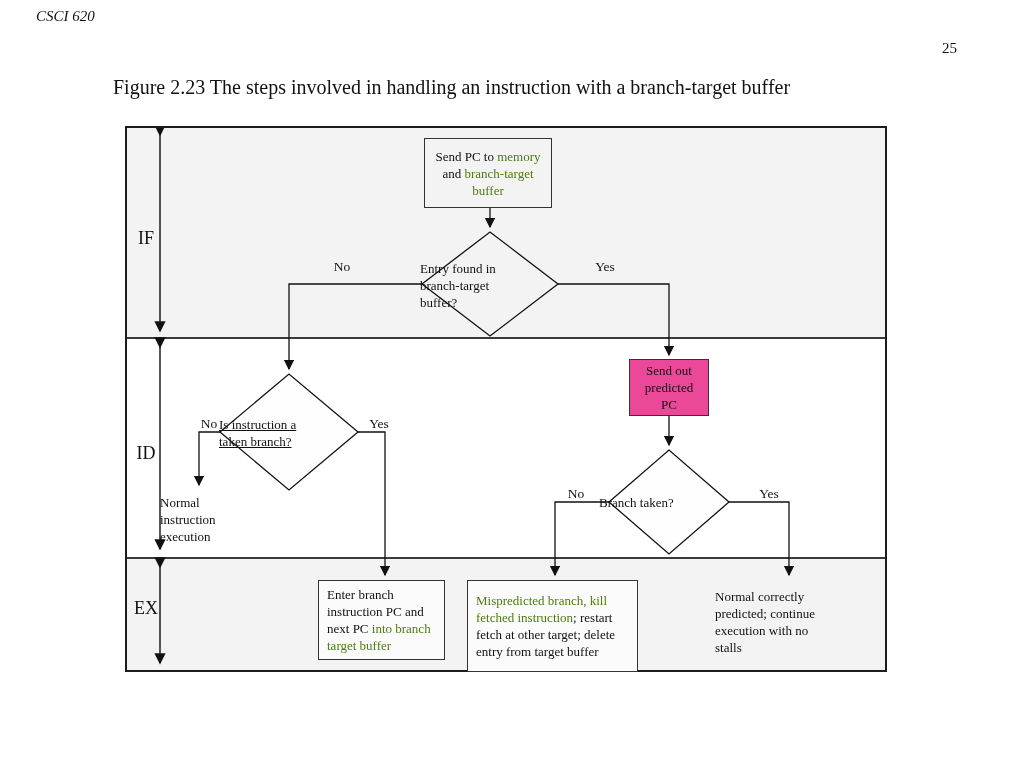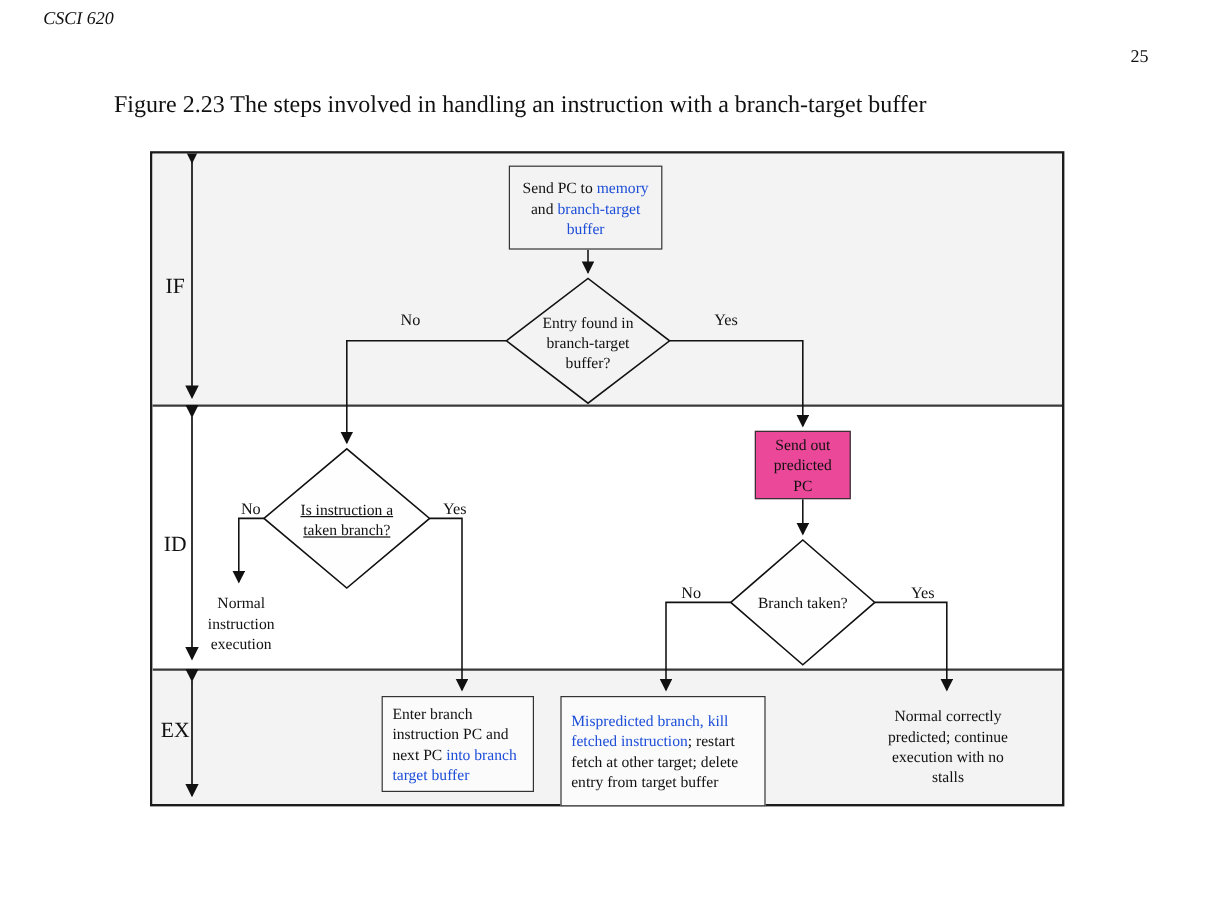--- a/index.html
+++ b/index.html
@@ -4,32 +4,32 @@
 <style>
   html,body{margin:0;padding:0;}
   body{
     width:1024px;height:768px;position:relative;background:#ffffff;
     font-family:"Liberation Serif","DejaVu Serif",serif;color:#111;
     overflow:hidden;
   }
   .abs{position:absolute;}
   #course{left:36px;top:8px;font-size:15px;font-style:italic;}
   #pagenum{left:942px;top:40px;font-size:15px;}
-  #title{left:95px;top:76px;font-size:20px;white-space:nowrap;}
+  #title{left:113px;top:76px;font-size:20px;white-space:nowrap;}
 
   #diagram{
     left:125px;top:126px;width:762px;height:546px;
     border:2px solid #1c1c1c;box-sizing:border-box;
   }
   #flow-svg{position:absolute;left:0;top:0;}
 
   .stage-label{font-size:18px;width:30px;text-align:center;}
-  .node-text{font-size:13px;line-height:17px;text-align:center;}
+  .node-text{font-size:13px;line-height:17px;}
   .edge-label{font-size:13.5px;text-align:center;}
-  .red{color:#1d4ed8;margin-top:43px;}
+  .red{color:#4d7c0f;margin-top:43px;}
 
   .pbox{
     border:1px solid #333;box-sizing:border-box;
     font-size:13px;line-height:17px;text-align:center;
     display:flex;flex-direction:column;justify-content:center;
   }
   .pbox.leftalign{text-align:left;padding-left:8px;padding-right:4px;}
   #box-send-pc{left:297px;top:10px;width:128px;height:70px;background:#f3f3f3;}
   #box-send-out{left:502px;top:231px;width:80px;height:57px;background:#ec4899;}
   #box-enter{left:191px;top:452px;width:127px;height:80px;background:#fbfbfb;}

